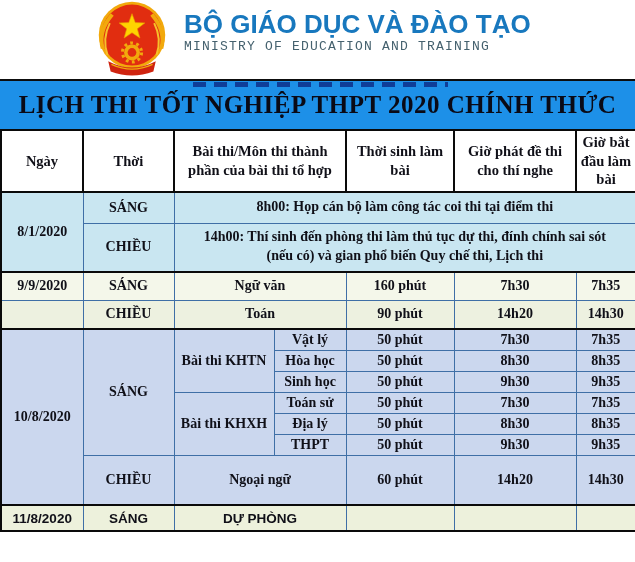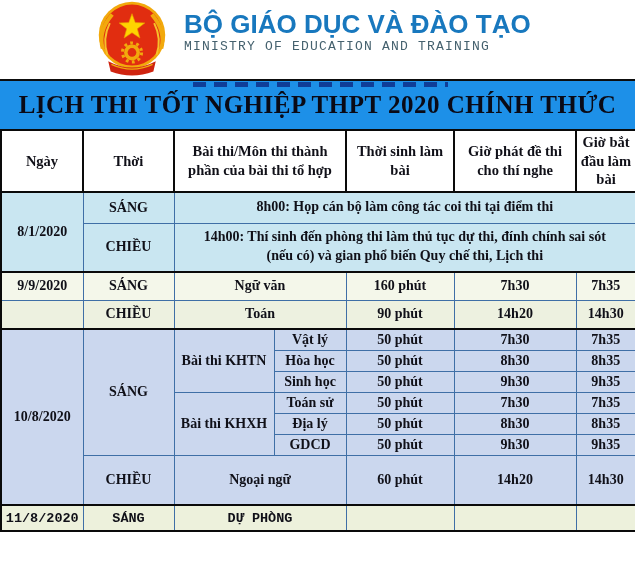--- a/index.html
+++ b/index.html
@@ -59,21 +59,21 @@
     background:#ffffff;border:2px solid var(--frame);
     font-size:14.5px;line-height:1.3;height:58px;
   }
   tbody{border:2px solid var(--frame);}
   tbody.sec8 td{background:var(--section-8-bg);}
   tbody.sec9 tr.row-morning td{background:var(--section-9a-bg);}
   tbody.sec9 tr.row-afternoon td{background:var(--section-9b-bg);}
   tbody.sec10 td{background:var(--section-10-bg);}
   tbody.sec11 td{
     background:var(--section-11-bg);
-    font-family:Liberation Mono, monospace;font-size:13.5px;margin-left:24px;
+    font-family:Liberation Sans, sans-serif;font-size:13.5px;margin-left:24px;
   }
   .h-s8{height:31px;} .h-c8{height:49px;}
   .h-s9{height:28px;} .h-c9{height:29px;}
   .h-sub{height:21px;} .h-ng{height:50px;} .h-d11{height:26px;}
   td.note{padding:2px 16px;line-height:1.35;}
 </style>
 </head>
 <body>
 
 <div class="page">
@@ -186,21 +186,21 @@
         <td>7h30</td>
         <td>7h35</td>
       </tr>
       <tr class="h-sub">
         <td>Địa lý</td>
         <td>50 phút</td>
         <td>8h30</td>
         <td>8h35</td>
       </tr>
       <tr class="h-sub">
-        <td>GDCD</td>
+        <td>THPT</td>
         <td>50 phút</td>
         <td>9h30</td>
         <td>9h35</td>
       </tr>
       <tr class="h-ng">
         <td>CHIỀU</td>
         <td colspan="2">Ngoại ngữ</td>
         <td>60 phút</td>
         <td>14h20</td>
         <td>14h30</td>

